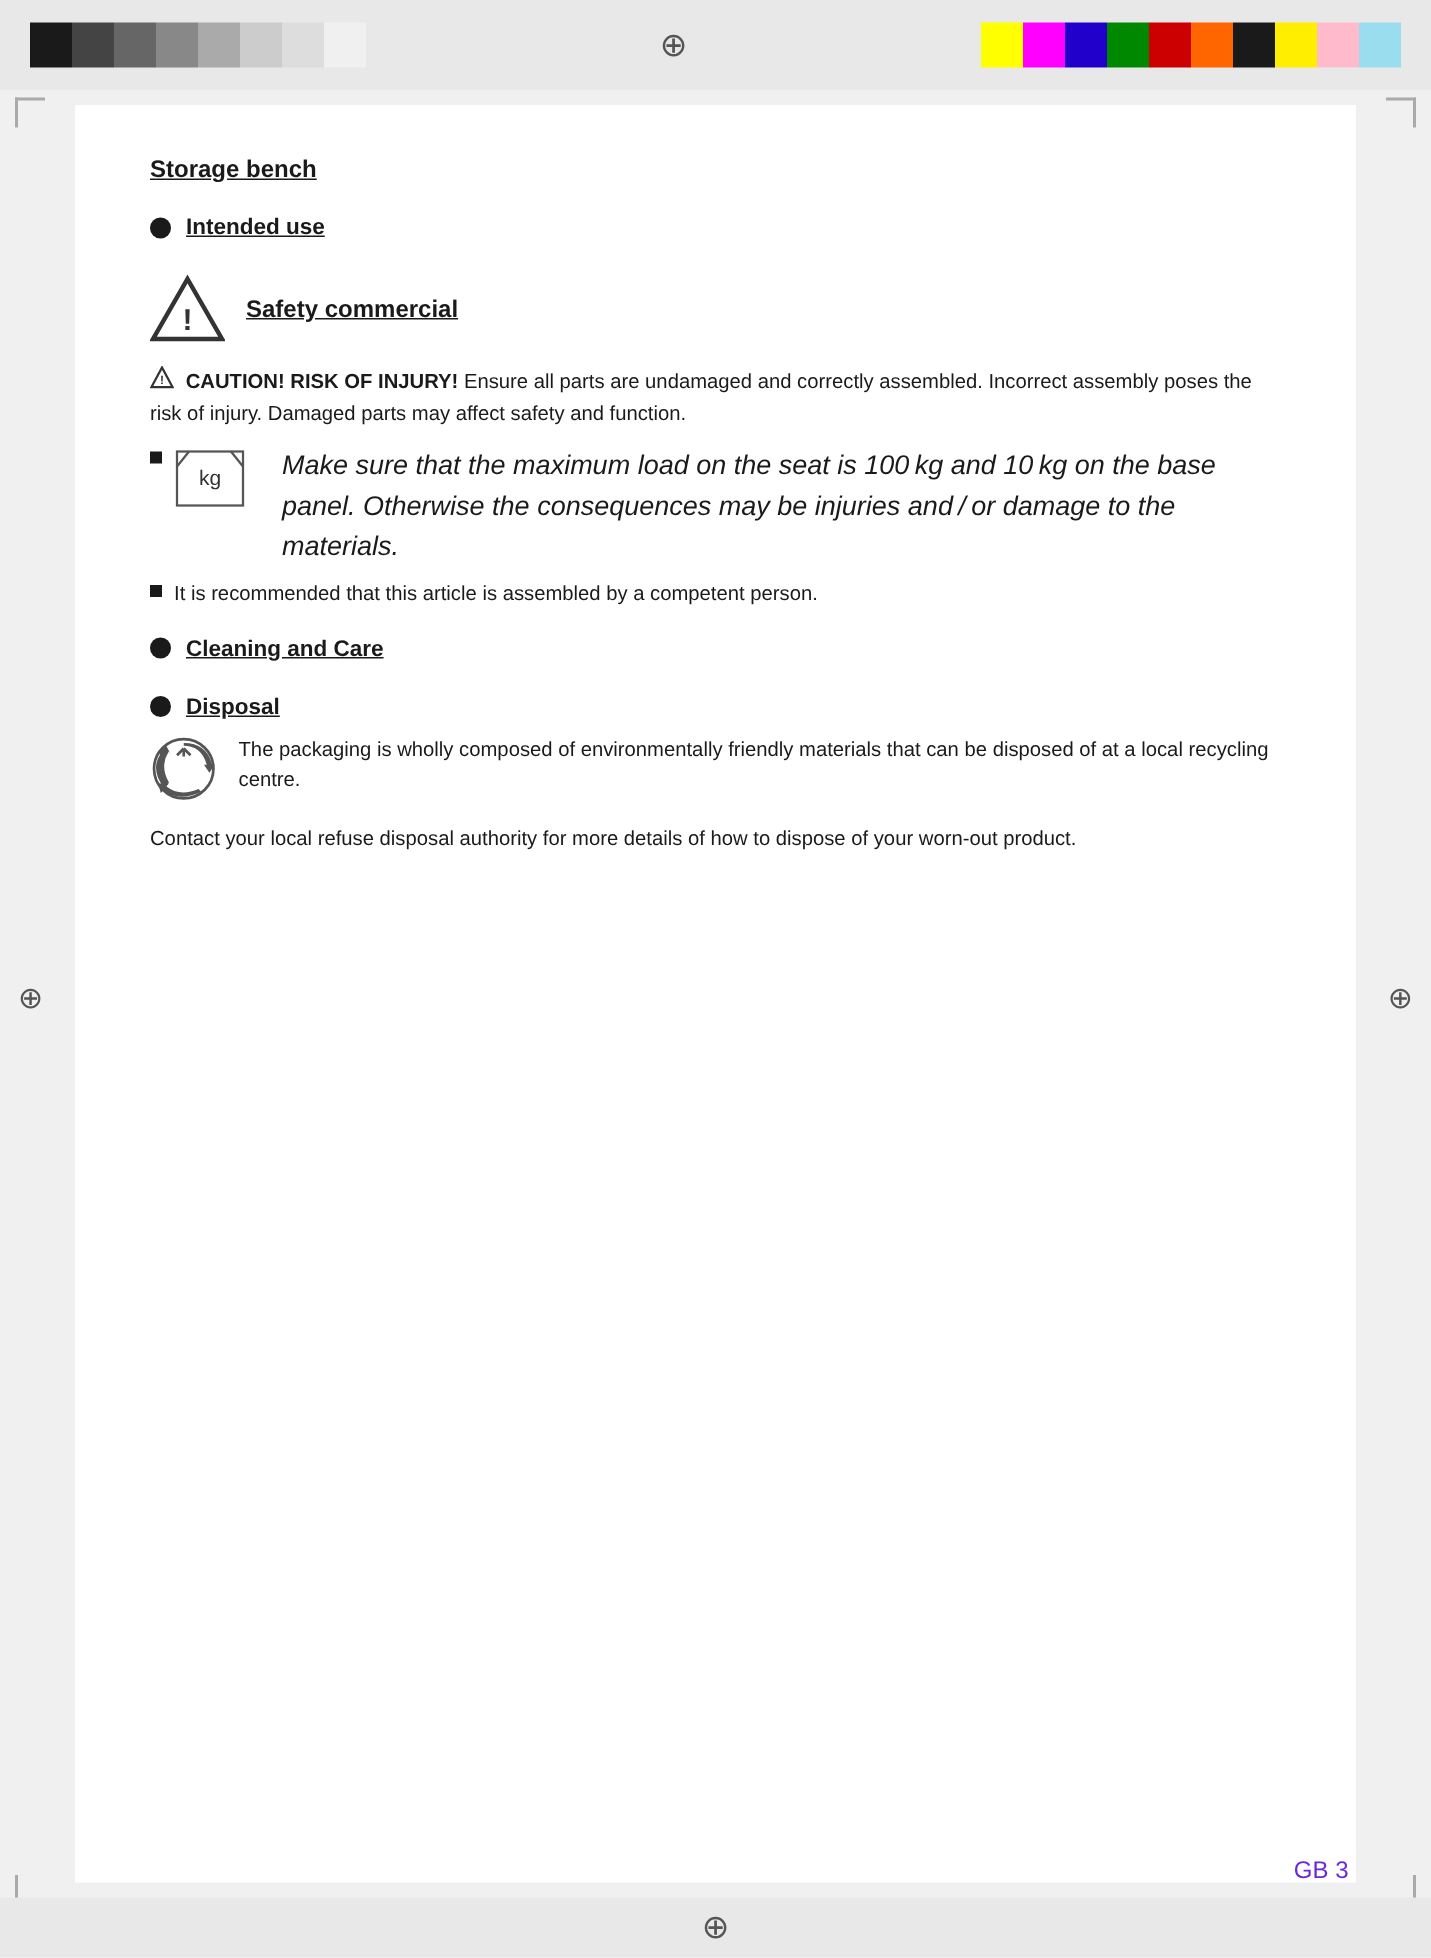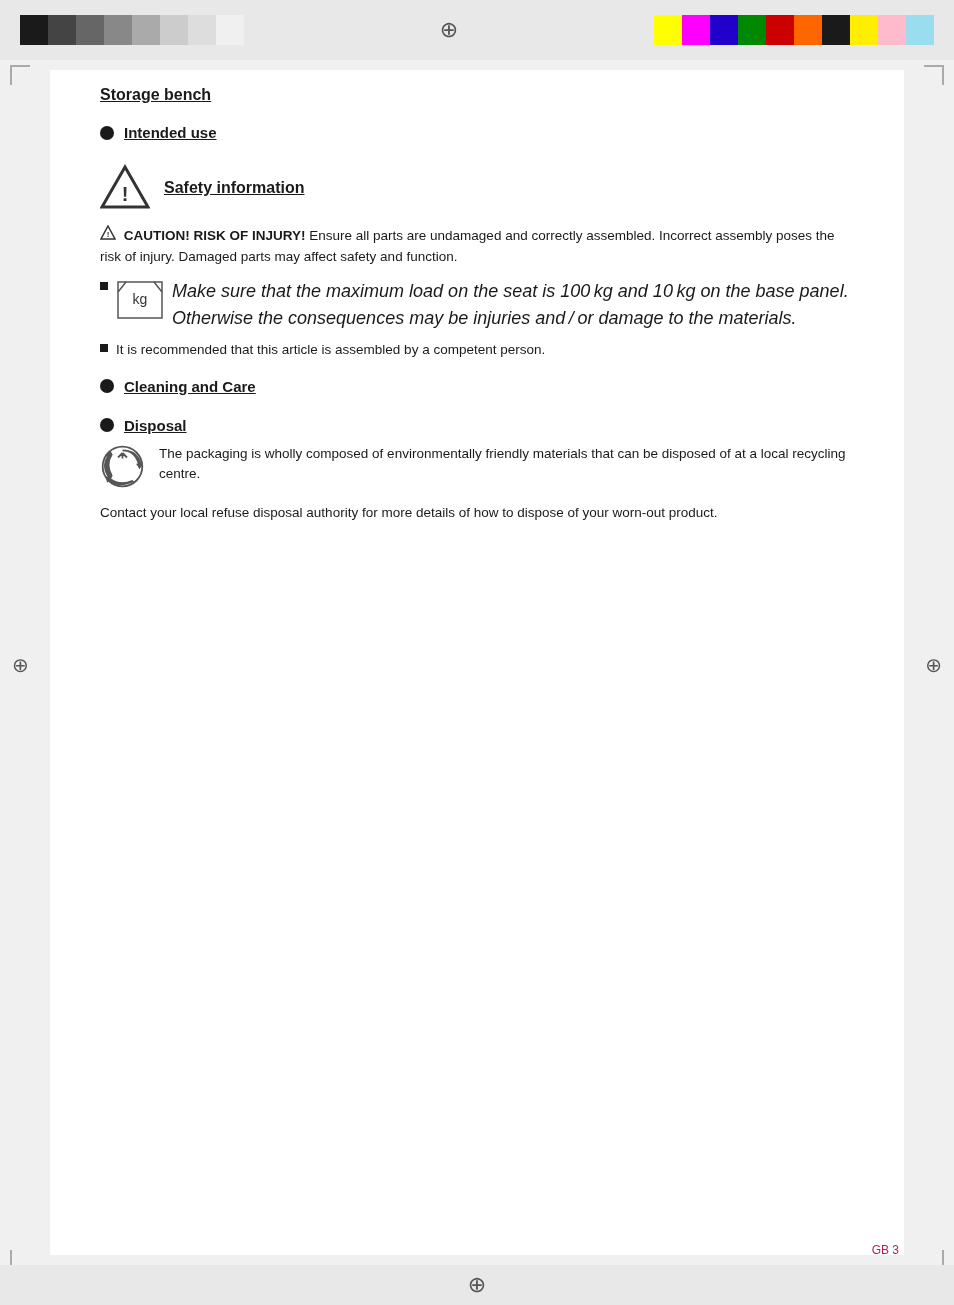--- a/index.html
+++ b/index.html
@@ -79,21 +79,21 @@
     }
 
     
     .content {
       position: absolute;
       top: 70px;
       left: 50px;
       right: 50px;
       bottom: 50px;
       background: white;
-      padding: 16px 50px;
+      padding: 35px 50px;
     }
 
     
     .side-crosshair-left {
       position: absolute;
       left: 12px;
       top: 50%;
       font-size: 20px;
       color: #555;
     }
@@ -237,22 +237,22 @@
     .disposal-text {
       font-size: 13.5px;
       line-height: 1.5;
     }
 
     
     .page-footer {
       position: absolute;
       bottom: 48px;
       right: 55px;
-      font-size: 12px;
-      color: #be185d;
+      font-size: 16px;
+      color: #6d28d9;
     }
 
     .safety-section {
       margin-bottom: 18px;
       padding: 0;
     }
   </style>
 </head>
 <body>
 
@@ -301,39 +301,39 @@
     </div>
   </div>
 
   <div class="safety-section">
     <div class="safety-header">
 
       <svg class="triangle-icon" viewBox="0 0 50 50" xmlns="http://www.w3.org/2000/svg">
         <polygon points="25,4 48,44 2,44" fill="none" stroke="#333" stroke-width="3"></polygon>
         <text x="25" y="38" text-anchor="middle" font-size="20" font-weight="bold" fill="#333">!</text>
       </svg>
-      <span class="safety-title">Safety information</span>
+      <span class="safety-title">Safety commercial</span>
     </div>
 
     <div class="caution-block">
       <span class="caution-icon">
         <svg width="16" height="16" viewBox="0 0 16 16" xmlns="http://www.w3.org/2000/svg">
           <polygon points="8,1 15,14 1,14" fill="none" stroke="#333" stroke-width="1.5"></polygon>
           <text x="8" y="12" text-anchor="middle" font-size="8" font-weight="bold" fill="#333">!</text>
         </svg>
       </span>
       <span class="caution-label">CAUTION! RISK OF INJURY!</span><span> Ensure all parts are undamaged and correctly assembled. Incorrect assembly poses the risk of injury. Damaged parts may affect safety and function.</span>
     </div>
 
     <ul class="bullet-list">
 
       <li>
         <div class="square-bullet"></div>
         <div>
-          <div style="display:flex; align-items:flex-start; gap:8px;">
+          <div style="display:flex; align-items:flex-start; gap:24px;">
             <div style="flex-shrink:0; margin-top:2px;">
               <svg width="48" height="40" viewBox="0 0 48 40" xmlns="http://www.w3.org/2000/svg">
                 <rect x="2" y="2" width="44" height="36" fill="none" stroke="#555" stroke-width="1.5"></rect>
                 <text x="24" y="24" text-anchor="middle" font-size="14" fill="#333" font-family="Arial">kg</text>
                 <line x1="2" y1="12" x2="10" y2="2" stroke="#555" stroke-width="1.5"></line>
                 <line x1="38" y1="2" x2="46" y2="12" stroke="#555" stroke-width="1.5"></line>
               </svg>
             </div>
             <span class="load-text">Make sure that the maximum load on the seat is 100 kg and 10 kg on the base panel. Otherwise the consequences may be injuries and / or damage to the materials.</span>
           </div>

